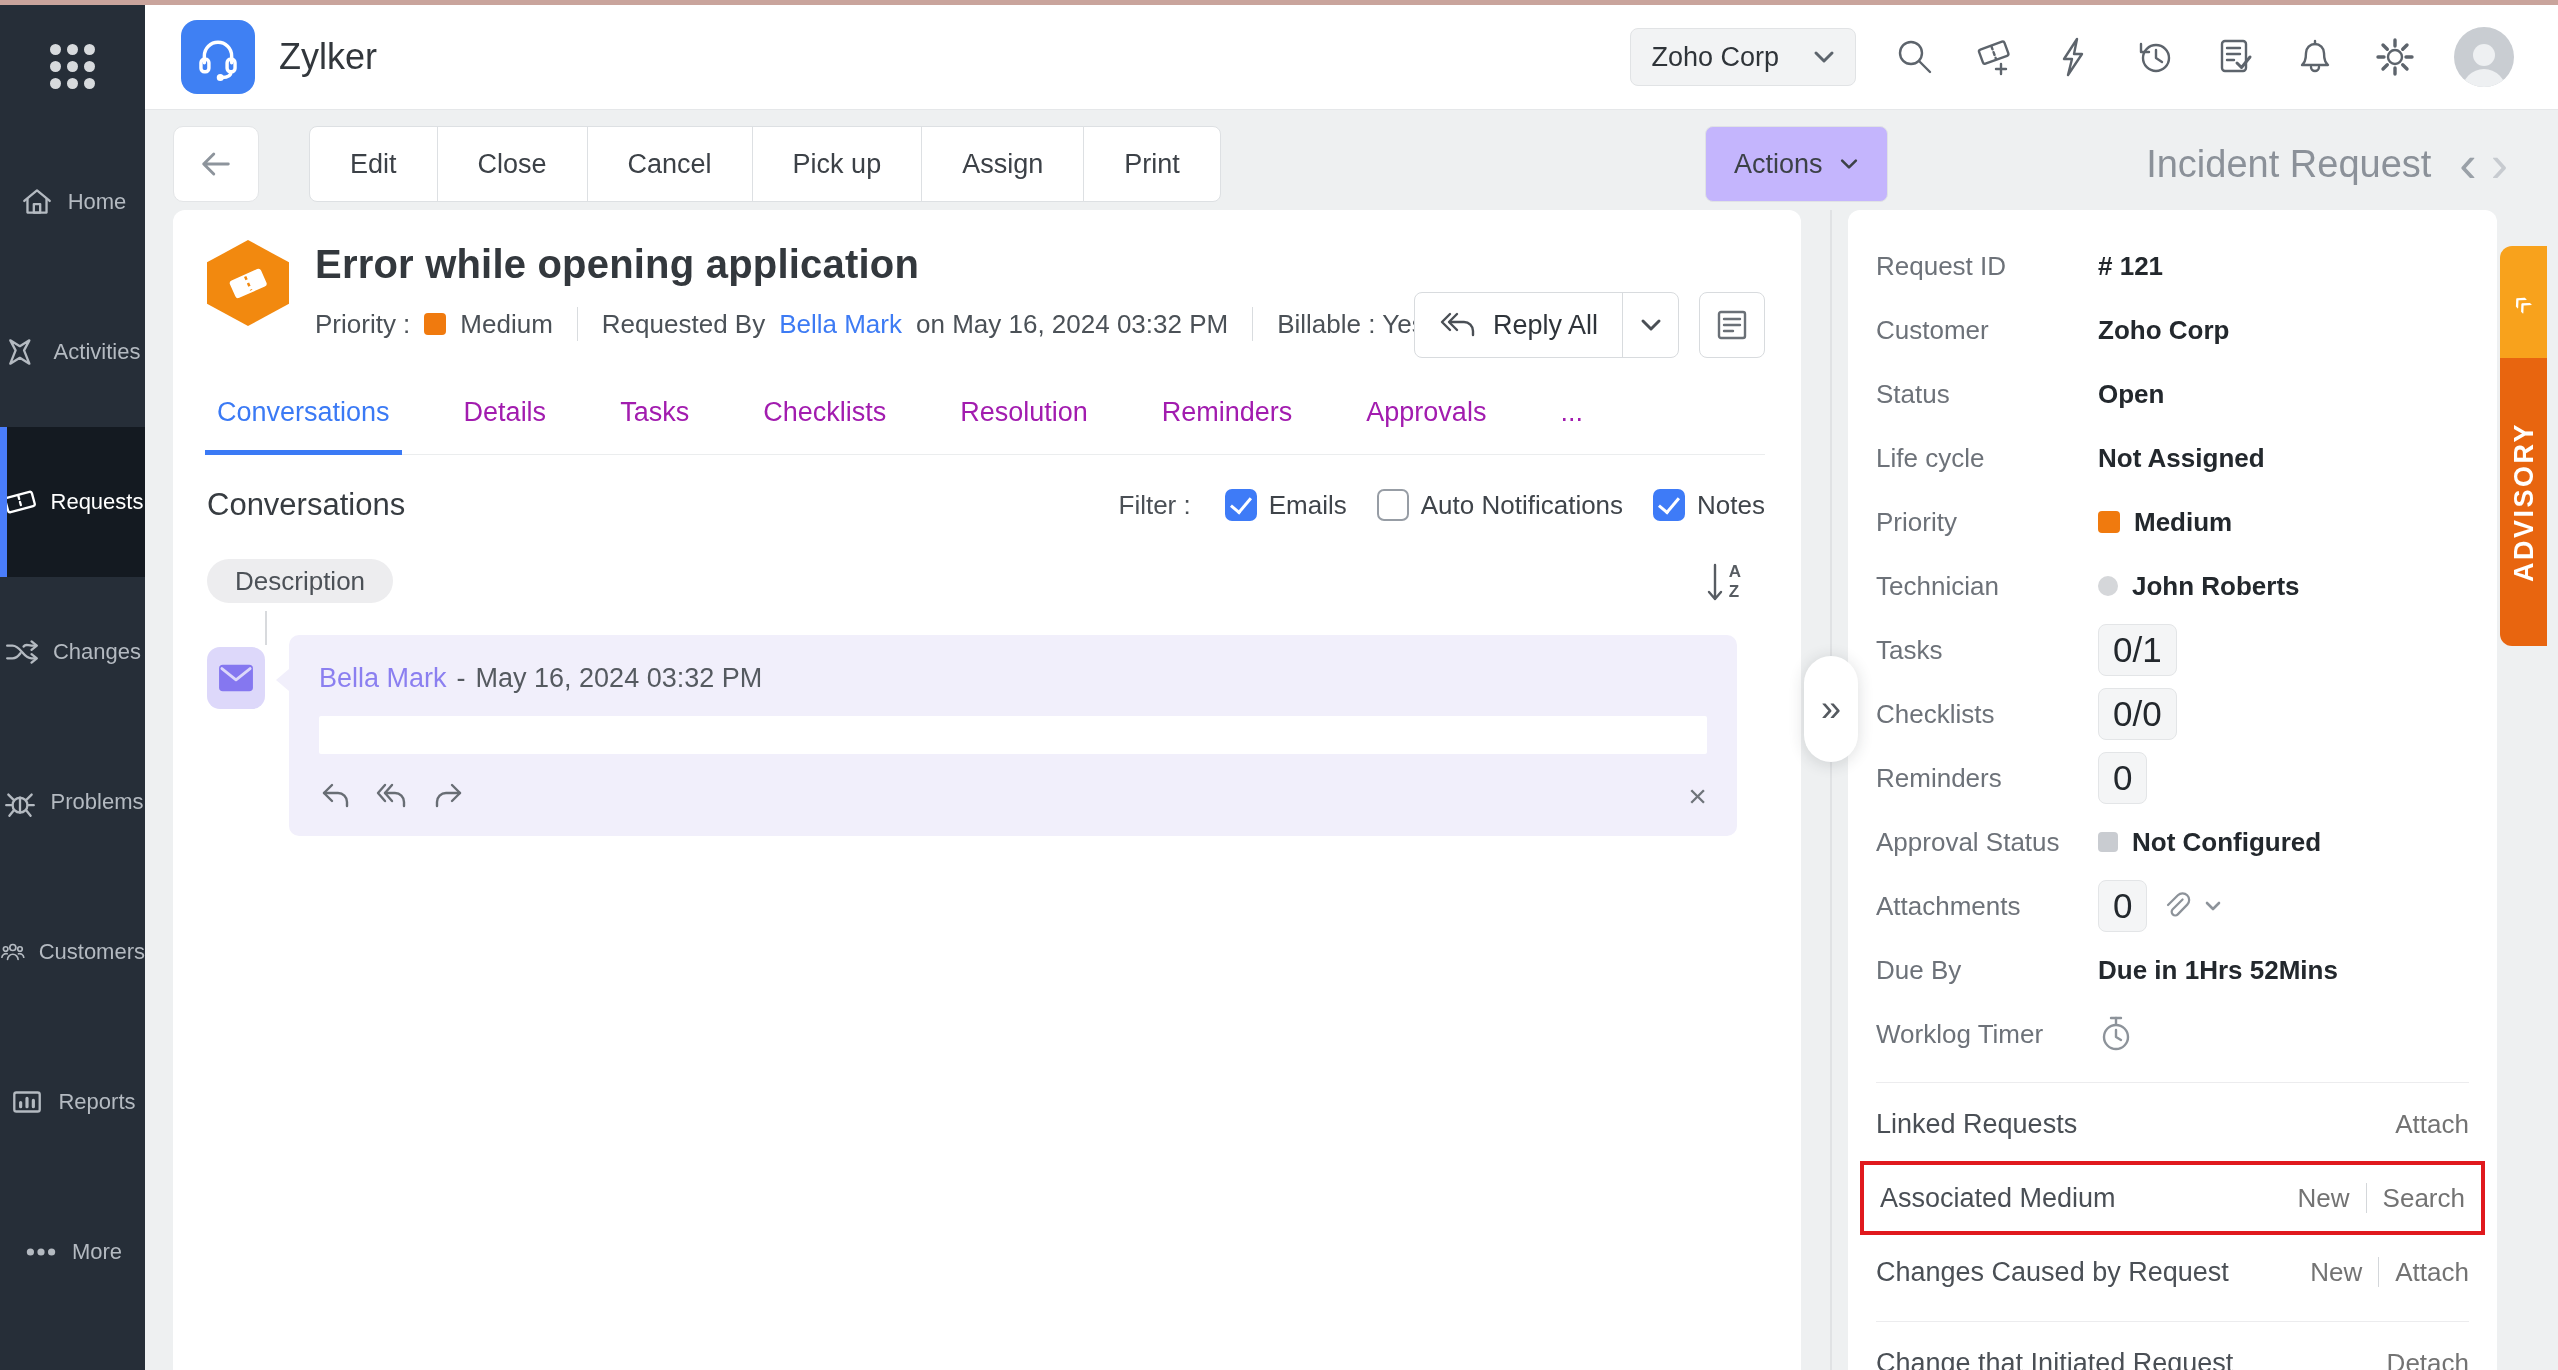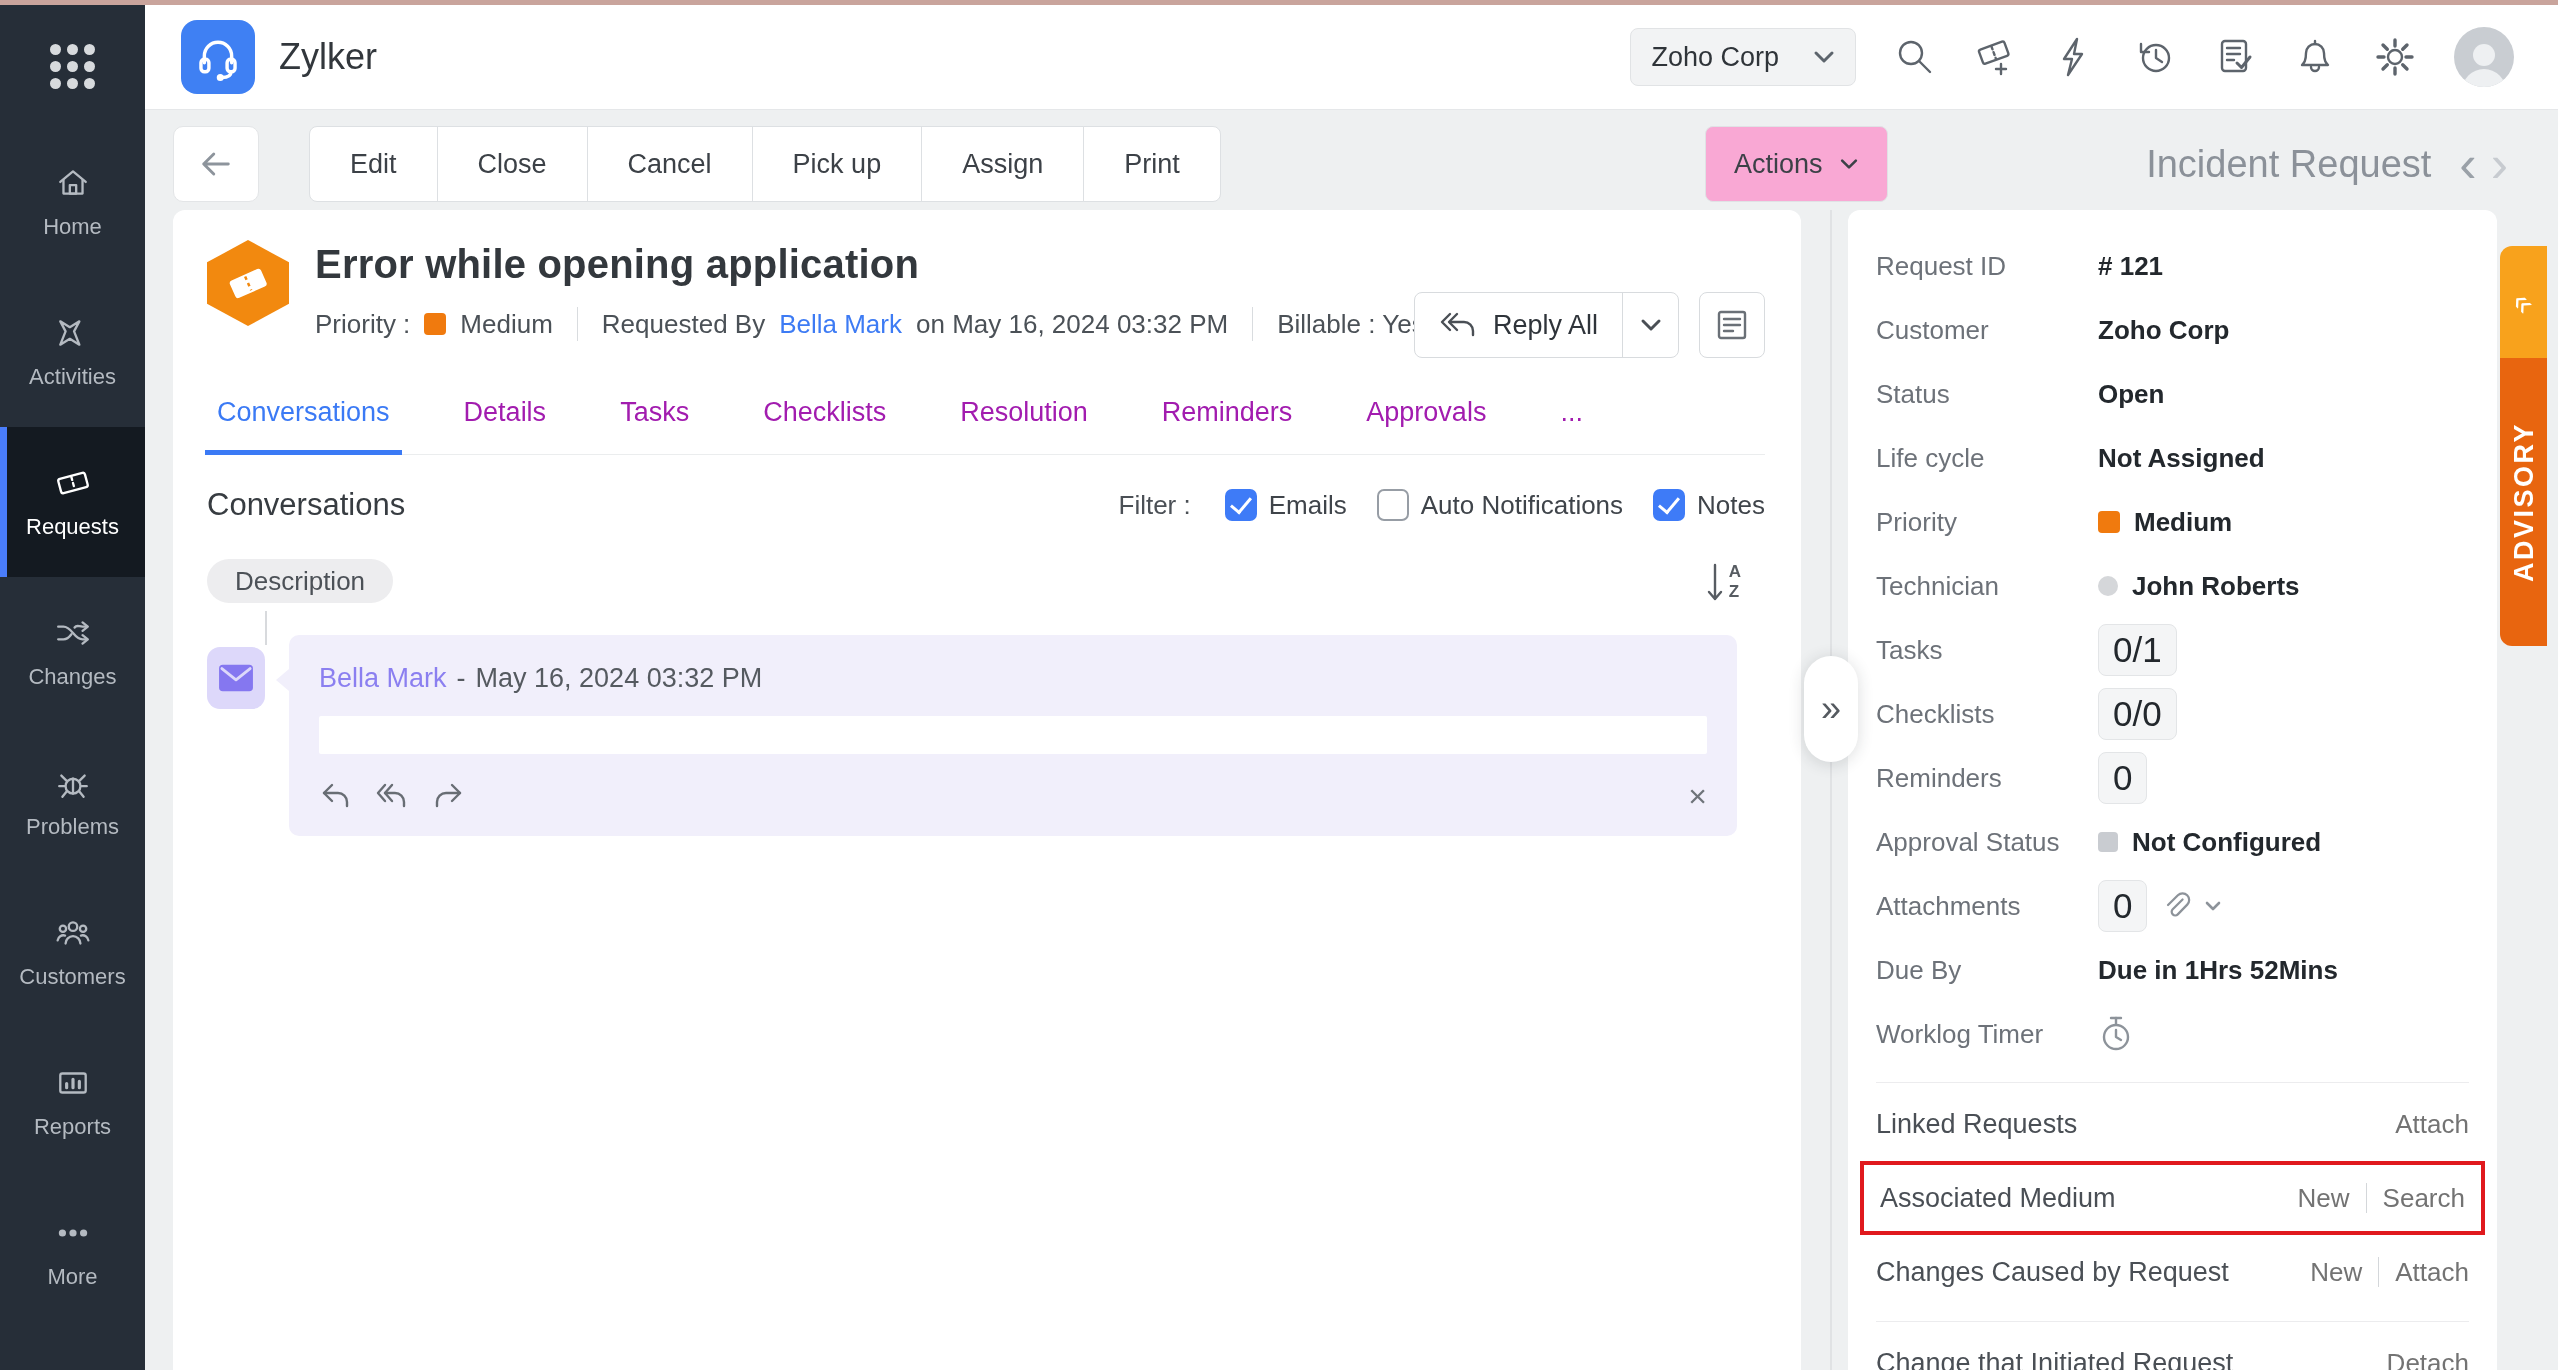--- a/index.html
+++ b/index.html
@@ -6,21 +6,21 @@
   html,body { width:2558px; height:1370px; }
   body { font-family:"Liberation Sans","DejaVu Sans",sans-serif; background:#eef0f1; overflow:hidden; }
   .page { position:relative; width:2558px; height:1370px; overflow:hidden; }
   .top-strip { position:absolute; top:0; left:0; width:100%; height:5px; background:#c9a49c; z-index:20; }
 
   
   .sidebar { position:absolute; left:0; top:5px; bottom:0; width:145px; background:#262e38; z-index:5; }
   .waffle { height:122px; display:flex; align-items:center; justify-content:center; cursor:pointer; }
   .waffle-grid { display:grid; grid-template-columns:repeat(3,11px); grid-gap:6px; }
   .waffle-grid i { width:11px; height:11px; border-radius:50%; background:#d7dadd; }
-  .nav-item { height:150px; display:flex; flex-direction:column; align-items:center; justify-content:center; gap:13px; color:#b4bac1; font-size:22px; cursor:pointer; position:relative; }
+  .nav-item { height:150px; display:flex; flex-direction:row; align-items:center; justify-content:center; gap:13px; color:#b4bac1; font-size:22px; cursor:pointer; position:relative; }
   .nav-item[data-active="true"] { background:#141a21; color:#ffffff; }
   .nav-item[data-active="true"]::before { content:""; position:absolute; left:0; top:0; bottom:0; width:7px; background:#4a7dfa; }
   .nav-ic { width:36px; height:36px; stroke:currentColor; fill:none; stroke-width:2.2; stroke-linecap:round; stroke-linejoin:round; }
   .nav-ic.fill { fill:currentColor; stroke:none; }
 
   
   .header { position:absolute; left:145px; top:5px; right:0; height:105px; background:#fff; border-bottom:1px solid #e5e7e9; display:flex; align-items:center; padding:0 44px 0 36px; z-index:4; }
   .logo-badge { width:74px; height:74px; border-radius:16px; background:#3f80f3; display:flex; align-items:center; justify-content:center; flex:none; }
   .logo-badge svg { width:50px; height:50px; stroke:#fff; fill:none; stroke-width:3; stroke-linecap:round; stroke-linejoin:round; }
   .app-name { font-size:36px; color:#32373c; margin-left:24px; }
@@ -35,21 +35,21 @@
   .content { position:absolute; left:145px; top:110px; right:0; bottom:0; background:#eef0f1; }
 
   
   .toolbar { position:absolute; top:16px; left:28px; right:50px; height:76px; }
   .back-btn { position:absolute; left:0; top:0; width:86px; height:76px; background:#fff; border:1px solid #e3e5e7; border-radius:10px; display:flex; align-items:center; justify-content:center; color:#8d949c; cursor:pointer; }
   .back-btn svg { width:38px; height:38px; stroke:currentColor; fill:none; stroke-width:2.6; stroke-linecap:round; stroke-linejoin:round; }
   .btn-group { position:absolute; left:136px; top:0; height:76px; display:flex; }
   .tb-btn { background:#fff; border:1px solid #dde0e3; margin-left:-1px; padding:0 40px; font-size:27px; color:#3c4147; display:flex; align-items:center; cursor:pointer; }
   .tb-btn:first-child { margin-left:0; border-radius:8px 0 0 8px; }
   .tb-btn:last-child { border-radius:0 8px 8px 0; }
-  .actions-btn { position:absolute; left:1532px; top:0; height:76px; background:#f9a8d4; border:1px solid #e0e2e5; border-radius:8px; padding:0 28px; display:flex; align-items:center; gap:16px; font-size:27px; color:#3c4147; cursor:pointer; }
+  .actions-btn { position:absolute; left:1532px; top:0; height:76px; background:#c4b5fd; border:1px solid #e0e2e5; border-radius:8px; padding:0 28px; display:flex; align-items:center; gap:16px; font-size:27px; color:#3c4147; cursor:pointer; }
   .actions-btn .chev-sm { stroke:#3c4147; width:20px; height:12px; }
   .title-cluster { position:absolute; right:0; top:0; height:76px; display:flex; align-items:center; gap:14px; }
   .page-title { font-size:38px; color:#8b9199; margin-right:14px; }
   .pager-prev { font-size:52px; color:#9aa1a8; cursor:pointer; line-height:1; }
   .pager-next { font-size:52px; color:#c7cbd0; cursor:pointer; line-height:1; }
 
   
   .main-card { position:absolute; left:28px; top:100px; width:1628px; bottom:0; background:#fff; border-radius:12px 12px 0 0; padding:30px 36px 0 34px; }
   .req-head { display:flex; align-items:flex-start; }
   .hex { width:82px; height:86px; clip-path:polygon(50% 0,100% 26%,100% 74%,50% 100%,0 74%,0 26%); background:#f2890f; display:flex; align-items:center; justify-content:center; flex:none; }

